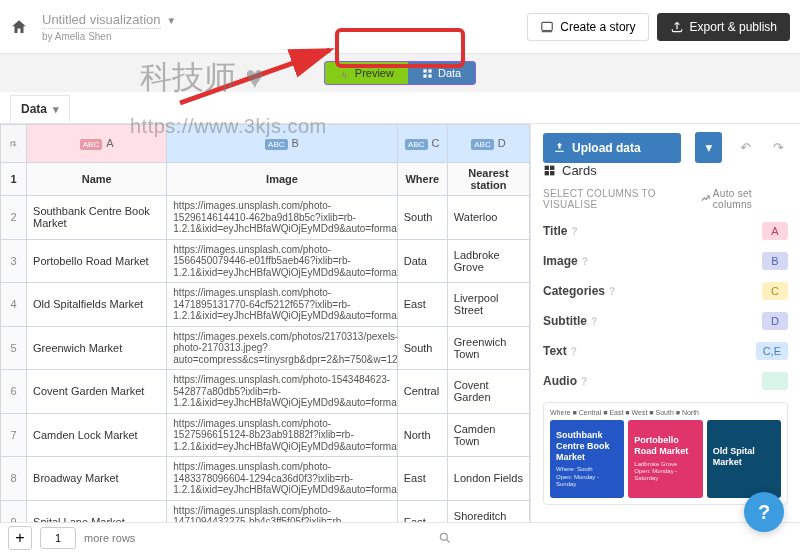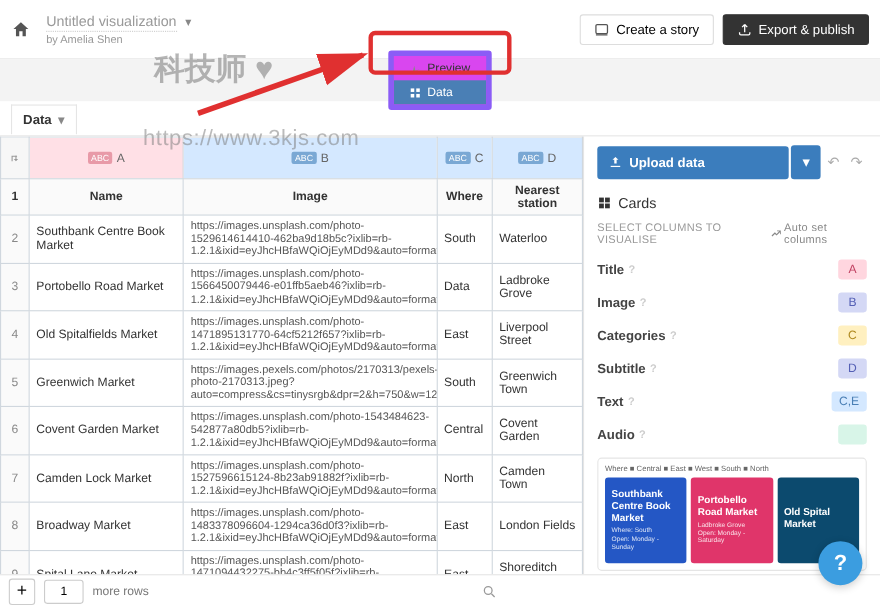--- a/index.html
+++ b/index.html
@@ -9,21 +9,21 @@
 .title-block { display: flex; flex-direction: column; }
 .title-row { display: flex; align-items: center; gap: 8px; }
 .vis-title { color: #999; font-size: 13px; border-bottom: 1px dotted #ccc; padding-bottom: 1px; }
 .chev { color: #888; font-size: 11px; }
 .byline { font-size: 10px; color: #999; margin-top: 2px; }
 .top-right { margin-left: auto; display: flex; gap: 8px; }
 .top-btn { padding: 6px 12px; font-size: 12px; border: 1px solid #ddd; background: #fff; border-radius: 3px; display: flex; align-items: center; gap: 6px; cursor: pointer; }
 .top-btn.dark { background: #333; color: #fff; border-color: #333; }
 
 .tab-bar { background: #f3f3f3; height: 38px; display: flex; align-items: center; justify-content: center; position: relative; }
-.tab-pill { display: flex; border: 5px solid #8b5cf6; border-radius: 3px; overflow: hidden; background: #d946ef; flex-direction: column; }
+.tab-pill { display: flex; border: 1px solid #8b5cf6; border-radius: 3px; overflow: hidden; background: #84cc16; }
 .tab-itm { padding: 5px 14px; font-size: 11px; display: flex; align-items: center; gap: 5px; cursor: pointer; }
 .tab-itm.active { background: #4a7fb5; color: #fff; }
 .red-box { position: absolute; top: 28px; left: 335px; width: 130px; height: 40px; border: 4px solid #e03030; border-radius: 6px; pointer-events: none; }
 
 .data-tab-row { display: flex; align-items: center; border-bottom: 1px solid #e5e5e5; height: 32px; padding-left: 10px; }
 .data-tab { font-weight: 600; font-size: 12px; padding: 6px 10px; display: flex; align-items: center; gap: 6px; border: 1px solid #e5e5e5; border-bottom: none; background: #fff; position: relative; top: 1px; }
 
 .main { display: flex; height: 440px; }
 .table-wrap { flex: 0 0 530px; overflow: hidden; position: relative; }
 table { border-collapse: collapse; width: 100%; table-layout: fixed; font-size: 11px; }
@@ -38,21 +38,21 @@
 tr.hdr2 th { background: #fafafa; font-weight: 600; color: #333; height: 24px; }
 td.rownum { text-align: center; color: #888; background: #fafafa; width: 26px; }
 td.url { font-size: 10px; color: #555; line-height: 1.15; }
 .col-corner { width: 26px; }
 .col-A { width: 140px; }
 .col-B { width: 230px; }
 .col-C { width: 50px; }
 .col-D { width: 82px; }
 
 .sidebar { flex: 1; padding: 8px 12px; border-left: 1px solid #e5e5e5; overflow: hidden; }
-.upload-row { display: flex; align-items: center; gap: 2px; margin-bottom: 14px; }
+.upload-row { display: flex; align-items: center; gap: 14px; }
 .upload-btn { flex: 1; background: #3b7dbd; color: #fff; border: none; padding: 8px 10px; border-radius: 3px; font-size: 12px; font-weight: 600; display: flex; align-items: center; gap: 6px; cursor: pointer; }
 .upload-chev { background: #3b7dbd; color: #fff; border: none; padding: 8px 10px; border-radius: 3px; cursor: pointer; }
 .ghost-icn { color: #aaa; font-size: 13px; cursor: pointer; padding: 2px 4px; }
 .cards-hdr { font-weight: 400; font-size: 13px; margin-bottom: 10px; display: flex; align-items: center; gap: 6px; }
 .sel-row { display: flex; justify-content: space-between; align-items: center; font-size: 10px; color: #999; margin-bottom: 12px; letter-spacing: 0.3px; }
 .sel-row .auto { color: #888; cursor: pointer; display: flex; align-items: center; gap: 3px; }
 .bind-row { display: flex; justify-content: space-between; align-items: center; margin-bottom: 12px; }
 .bind-label { font-size: 12px; font-weight: 600; color: #444; display: flex; align-items: center; gap: 4px; }
 .bind-label .q { color: #ccc; font-size: 10px; }
 .col-chip { min-width: 26px; padding: 3px 7px; border-radius: 3px; font-size: 11px; text-align: center; font-weight: 500; }
@@ -71,21 +71,21 @@
 .pc3 { background: #0c4a6e; }
 .pc h4 { font-size: 9px; font-weight: 700; line-height: 1.2; margin-bottom: 4px; }
 .pc p { font-size: 6px; opacity: 0.85; line-height: 1.2; }
 .help-fab { position: absolute; right: 16px; bottom: 20px; width: 40px; height: 40px; border-radius: 50%; background: #3b9de0; color: #fff; font-size: 20px; font-weight: 700; display: flex; align-items: center; justify-content: center; cursor: pointer; box-shadow: 0 2px 8px rgba(0,0,0,0.2); }
 
 .footer { position: absolute; bottom: 0; left: 0; right: 0; height: 30px; border-top: 1px solid #e5e5e5; display: flex; align-items: center; padding: 0 8px; gap: 8px; background: #fff; }
 .add-btn { width: 24px; height: 24px; border: 1px solid #ccc; background: #fff; font-size: 16px; line-height: 1; cursor: pointer; border-radius: 3px; }
 .rows-input { width: 36px; height: 22px; border: 1px solid #ccc; text-align: center; font-size: 11px; border-radius: 3px; }
 .more-rows { font-size: 11px; color: #777; }
 
-.watermark { position: absolute; top: 44px; left: 140px; font-size: 28px; color: rgba(120,120,120,0.55); font-weight: 700; pointer-events: none; z-index: 50; }
+.watermark { position: absolute; top: 56px; left: 140px; font-size: 32px; color: rgba(120,120,120,0.55); font-weight: 400; pointer-events: none; z-index: 50; }
 .wm-url { position: absolute; top: 115px; left: 130px; font-size: 20px; color: rgba(120,120,120,0.5); pointer-events: none; z-index: 50; letter-spacing: 0.5px; }
 .arrow-overlay { position: absolute; top: 38px; left: 170px; pointer-events: none; z-index: 40; }
 svg { display: block; }
 </style>
 </head>
 <body>
 
 <div class="topbar">
   <span class="home-icon">
     <svg viewBox="0 0 24 24" width="18" height="18" fill="#555">

